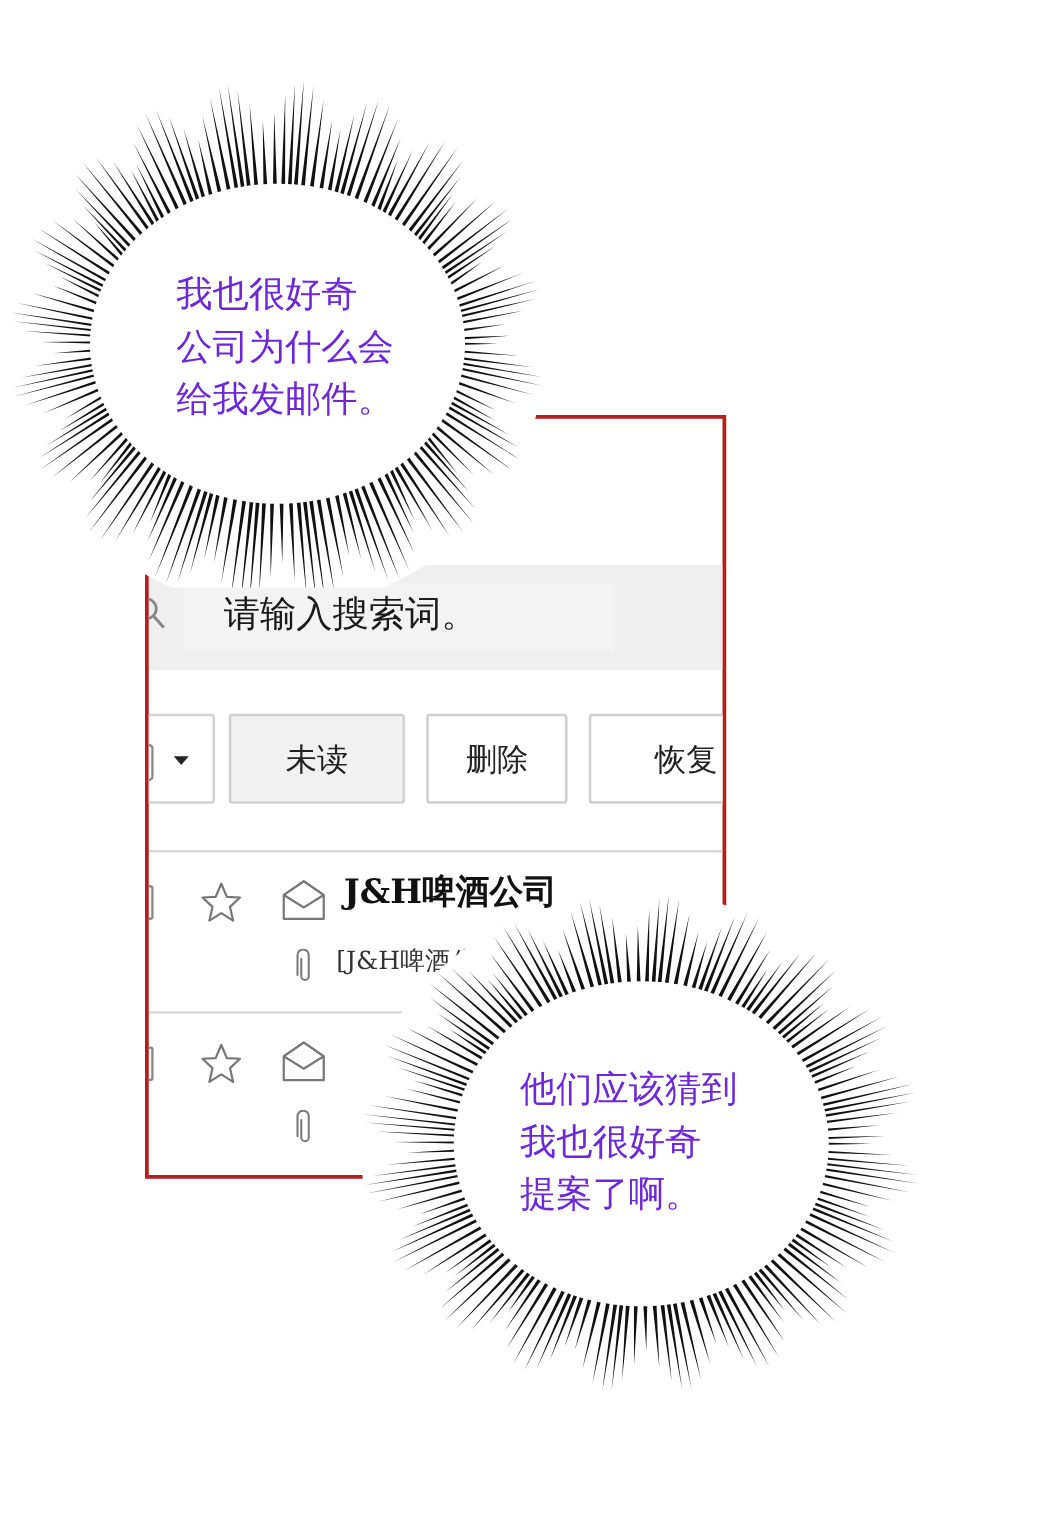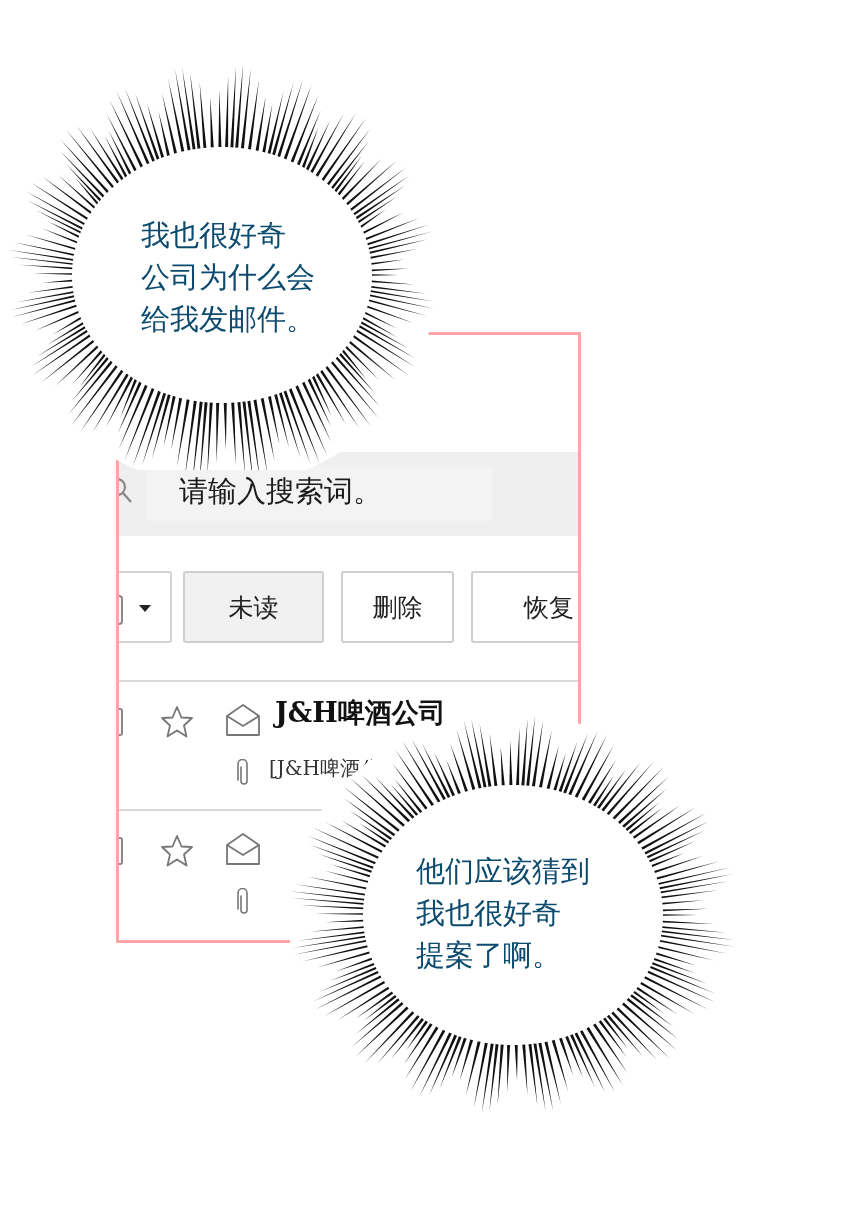--- a/index.html
+++ b/index.html
@@ -1,19 +1,19 @@
 <!DOCTYPE html>
 <html><head>
 <meta charset="utf-8">
 <style>
   html, body { margin:0; padding:0; background:#ffffff; }
   body { width:850px; height:1226px; position:relative; overflow:hidden;
          font-family:"DejaVu Sans","Liberation Sans",sans-serif; }
   .frame { position:absolute; left:116px; top:332px; width:465px; height:611px;
-           box-sizing:border-box; border:3px solid #fca5a5; border-top-width:3px; background:#fff; overflow:hidden; }
+           box-sizing:border-box; border:3px solid #b91c1c; border-top-width:3px; background:#fff; overflow:hidden; }
   .searchbar { position:absolute; left:0; top:117px; width:100%; height:84px; background:#efefef; }
   .search-icon { position:absolute; left:-12px; top:24px; width:28px; height:28px; }
   .search-field { position:absolute; left:28px; top:15px; width:345px; height:54px; background:#f3f3f3; }
   .search-text { position:absolute; left:60px; top:20px; font-size:29px; color:#1b1b1b;
                  font-family:"DejaVu Sans",sans-serif; letter-spacing:0px; }
   .btn { position:absolute; top:236px; height:72px; box-sizing:border-box; border:2px solid #cfcfcf;
          border-radius:3px; background:#fff; display:flex; align-items:center; justify-content:center;
          font-family:Liberation Serif, serif; font-size:25px; color:#222; }
   .btn.unread { background:#f1f1f1; }
   .dd { position:absolute; left:-10px; top:236px; width:63px; height:72px; box-sizing:border-box;
@@ -23,21 +23,21 @@
                border-left:6px solid transparent; border-right:6px solid transparent; border-top:7px solid #222; }
   .row-divider { position:absolute; left:0; width:100%; height:2px; background:#d9d9d9; }
   .chk { position:absolute; left:-8px; width:10px; height:24px; border:2px solid #888; border-left:none; border-radius:0 3px 3px 0; }
   .ico { position:absolute; }
   .sender { position:absolute; left:156px; top:360px; font-family:"DejaVu Serif","Liberation Serif",serif;
             font-weight:bold; font-size:27px; color:#111; }
   .attach-name { position:absolute; left:150px; top:420px; font-family:"DejaVu Serif","Liberation Serif",serif;
                  font-size:20px; color:#333; white-space:nowrap; }
   .bubble { position:absolute; }
   .bubble-text { position:absolute; font-family:"DejaVu Sans","Liberation Sans",sans-serif; font-size:29px;
-                 line-height:42px; color:#0c4a6e; white-space:pre; }
+                 line-height:42px; color:#6d28d9; white-space:pre; }
 </style>
 </head>
 <body>
 
 <div class="frame">
   <div class="searchbar">
     <svg class="search-icon" viewBox="0 0 28 28">
       <circle cx="10" cy="11" r="8" fill="none" stroke="#888" stroke-width="2.2"></circle>
       <line x1="16" y1="17" x2="24" y2="26" stroke="#888" stroke-width="2.4"></line>
     </svg>

